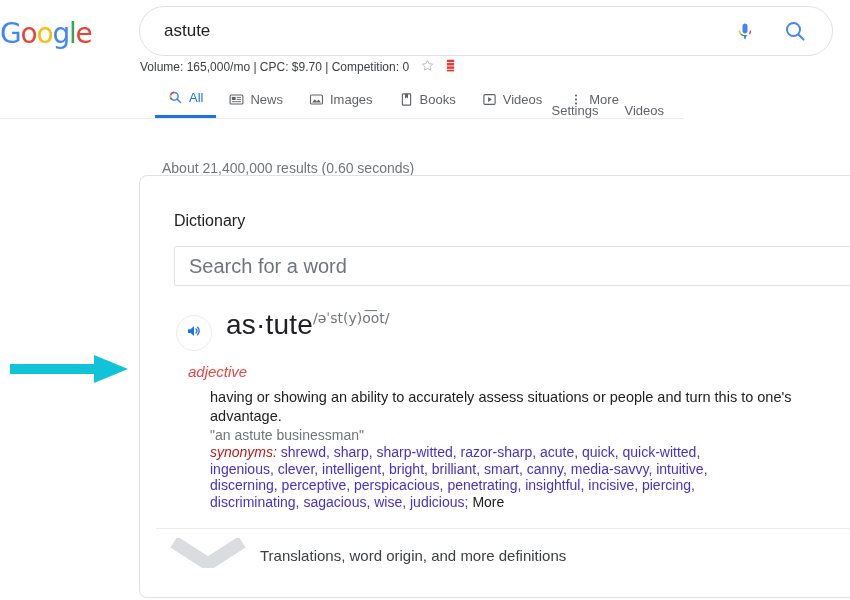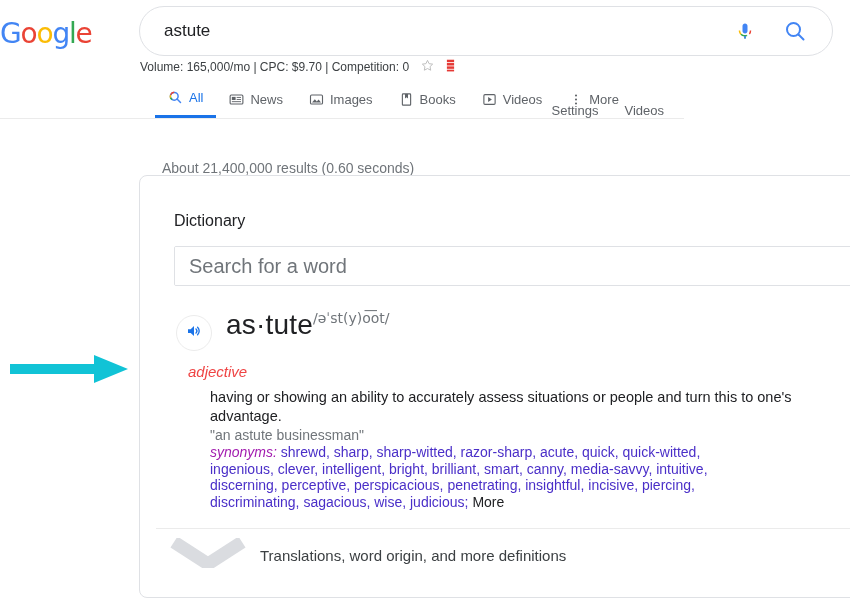--- a/index.html
+++ b/index.html
@@ -253,21 +253,21 @@
   }
   .syn-block {
     margin-top: 1px;
     font-size: 14px;
     line-height: 16.5px;
     max-width: 548px;
     text-indent: 0;
   }
   .syn-label {
     font-style: italic;
-    color: #a21caf;
+    color: #b91c1c;
   }
   .syn-list { color: #4a2fc8; }
   .syn-list a {
     color: #4a2fc8;
     text-decoration: none;
     cursor: pointer;
     margin-top: 39px;
   }
   .syn-more {
     color: #202124;

